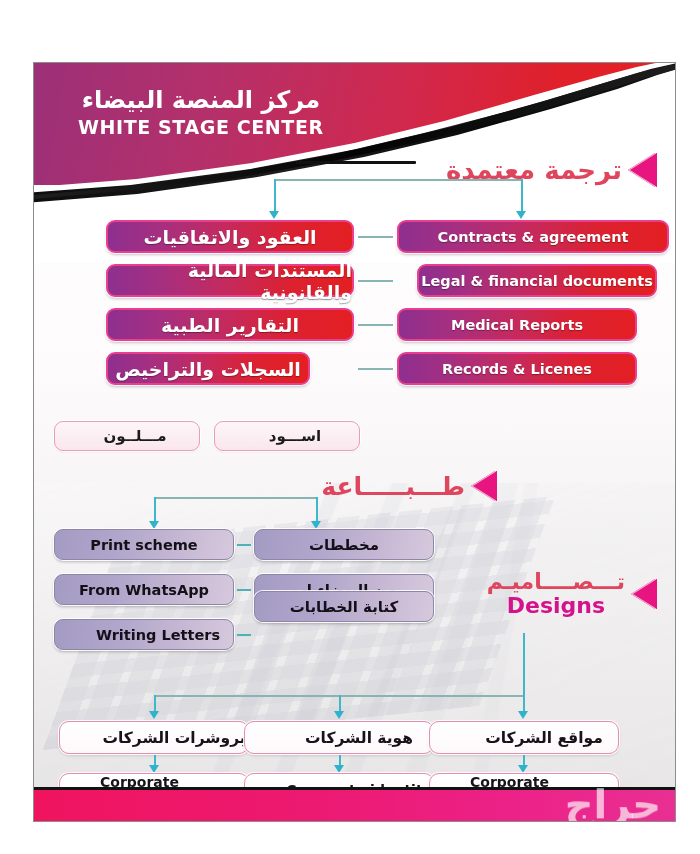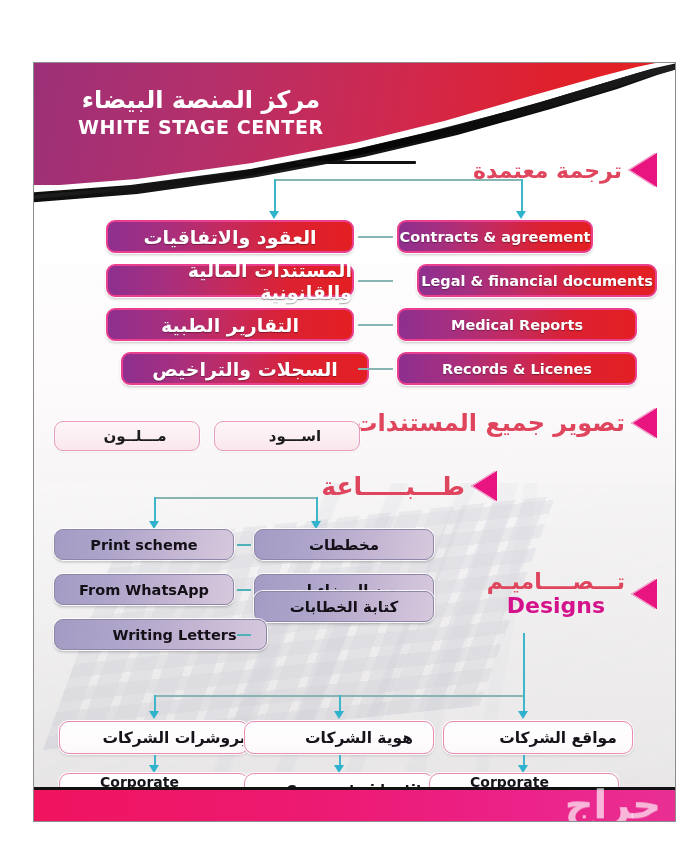--- a/index.html
+++ b/index.html
@@ -86,21 +86,21 @@
     border-bottom: 17px solid transparent;
     border-right: 27px solid #e8147f;
     filter: drop-shadow(-1.5px 0 0 #f7b7d6) drop-shadow(0 0 0.5px #c1006a);
   }
   .tri.small {
     border-top-width: 15px; border-bottom-width: 15px; border-right-width: 24px;
   }
   .sec-title { font-weight: 700; direction: rtl; white-space: nowrap; }
 
   .head-translation { right: 18px; top: 90px; }
-  .head-translation .sec-title { font-size: 22px; color: #e0455e; }
+  .head-translation .sec-title { font-size: 26px; color: #e0455e; }
 
   .head-scan { right: 18px; top: 345px; }
   .head-scan .sec-title { font-size: 24px; color: #e0455e; }
 
   .head-print { right: 178px; top: 408px; }
   .head-print .sec-title { font-size: 25px; color: #e0455e; letter-spacing: 1px; }
 
   .head-design { right: 18px; top: 508px; flex-direction: row; }
   .head-design .stack { text-align: center; line-height: 1.0; }
   .head-design .d-ar { font-size: 22px; font-weight: 700; color: #e0455e; letter-spacing: 1px; }
@@ -199,36 +199,32 @@
 
   <div class="hline" style="left:240px; top:116px; width:248px;"></div>
   <div class="vline" style="left:240px; top:116px; height:34px;"></div>
   <div class="arrow-d" style="left:235px; top:148px;"></div>
   <div class="vline" style="left:487px; top:116px; height:34px;"></div>
   <div class="arrow-d" style="left:482px; top:148px;"></div>
 
   <div class="grad-box ar" style="left:72px; top:157px; width:248px;">العقود والاتفاقيات</div>
   <div class="grad-box ar" style="left:72px; top:201px; width:248px;">المستندات المالية والقانونية</div>
   <div class="grad-box ar" style="left:72px; top:245px; width:248px;">التقارير الطبية</div>
-  <div class="grad-box ar" style="left:87px; top:289px; width:248px;">السجلات والتراخيص</div>
-
-  <div class="grad-box" style="left:363px; top:157px; width:196px;">Contracts &amp; agreement</div>
+  <div class="grad-box ar" style="left:72px; top:289px; width:204px;">السجلات والتراخيص</div>
+
+  <div class="grad-box" style="left:363px; top:157px; width:272px;">Contracts &amp; agreement</div>
   <div class="grad-box" style="left:383px; top:201px; width:240px;">Legal &amp; financial documents</div>
   <div class="grad-box" style="left:363px; top:245px; width:240px;">Medical Reports</div>
   <div class="grad-box" style="left:363px; top:289px; width:240px;">Records &amp; Licenes</div>
 
   <div class="hline" style="left:324px; top:173px; width:35px;"></div>
   <div class="hline" style="left:324px; top:217px; width:35px;"></div>
   <div class="hline" style="left:324px; top:261px; width:35px;"></div>
   <div class="hline" style="left:324px; top:305px; width:35px;"></div>
 
-  <div class="sec-head head-scan">
-    <div class="tri small"></div>
-    <div class="sec-title">تصوير جميع المستندات</div>
-  </div>
 
   <div class="pale-box ar" style="left:180px; top:358px; width:146px;">اســـود</div>
   <div class="pale-box ar" style="left:20px; top:358px; width:146px;">مـــلــون</div>
 
   <div class="sec-head head-print">
     <div class="tri small"></div>
     <div class="sec-title">طـــبـــــاعة</div>
   </div>
 
   <div class="hline" style="left:120px; top:434px; width:163px;"></div>
@@ -236,21 +232,21 @@
   <div class="arrow-d" style="left:115px; top:458px;"></div>
   <div class="vline" style="left:282px; top:434px; height:26px;"></div>
   <div class="arrow-d" style="left:277px; top:458px;"></div>
 
   <div class="lav-box ar" style="left:220px; top:466px; width:180px;">مخططات</div>
   <div class="lav-box ar" style="left:220px; top:511px; width:180px;">من البيضاء اب</div>
   <div class="lav-box ar" style="left:220px; top:528px; width:180px;">كتابة الخطابات</div>
 
   <div class="lav-box" style="left:20px; top:466px; width:180px;">Print scheme</div>
   <div class="lav-box" style="left:20px; top:511px; width:180px;">From WhatsApp</div>
-  <div class="lav-box" style="left:20px; top:556px; width:213px;padding-left:28px;">Writing Letters</div>
+  <div class="lav-box" style="left:20px; top:556px; width:180px;padding-left:28px;">Writing Letters</div>
 
   <div class="hline" style="left:203px; top:481px; width:14px; background:#4fb0b8;"></div>
   <div class="hline" style="left:203px; top:526px; width:14px; background:#4fb0b8;"></div>
   <div class="hline" style="left:203px; top:571px; width:14px; background:#4fb0b8;"></div>
 
   <div class="sec-head head-design">
     <div class="tri small"></div>
     <div class="stack">
       <div class="d-ar">تـــصــــاميـم</div>
       <div class="d-en">Designs</div>
@@ -262,21 +258,21 @@
 
   <div class="vline" style="left:120px; top:632px; height:18px;"></div>
   <div class="arrow-d" style="left:115px; top:648px;"></div>
   <div class="vline" style="left:305px; top:632px; height:18px;"></div>
   <div class="arrow-d" style="left:300px; top:648px;"></div>
   <div class="vline" style="left:489px; top:632px; height:18px;"></div>
   <div class="arrow-d" style="left:484px; top:648px;"></div>
 
   <div class="white-box ar" style="left:25px; top:658px; width:190px;">بروشرات الشركات</div>
   <div class="white-box ar" style="left:210px; top:658px; width:190px;">هوية الشركات</div>
-  <div class="white-box ar" style="left:409px; top:658px; width:190px;">مواقع الشركات</div>
+  <div class="white-box ar" style="left:395px; top:658px; width:190px;">مواقع الشركات</div>
 
   <div class="vline" style="left:120px; top:692px; height:12px;"></div>
   <div class="arrow-d" style="left:115px; top:702px;"></div>
   <div class="vline" style="left:305px; top:692px; height:12px;"></div>
   <div class="arrow-d" style="left:300px; top:702px;"></div>
   <div class="vline" style="left:489px; top:692px; height:12px;"></div>
   <div class="arrow-d" style="left:484px; top:702px;"></div>
 
   <div class="white-box en" style="left:25px; top:710px; width:190px;">Corporate brochures</div>
   <div class="white-box en" style="left:210px; top:710px; width:190px;">Corporate identity</div>

